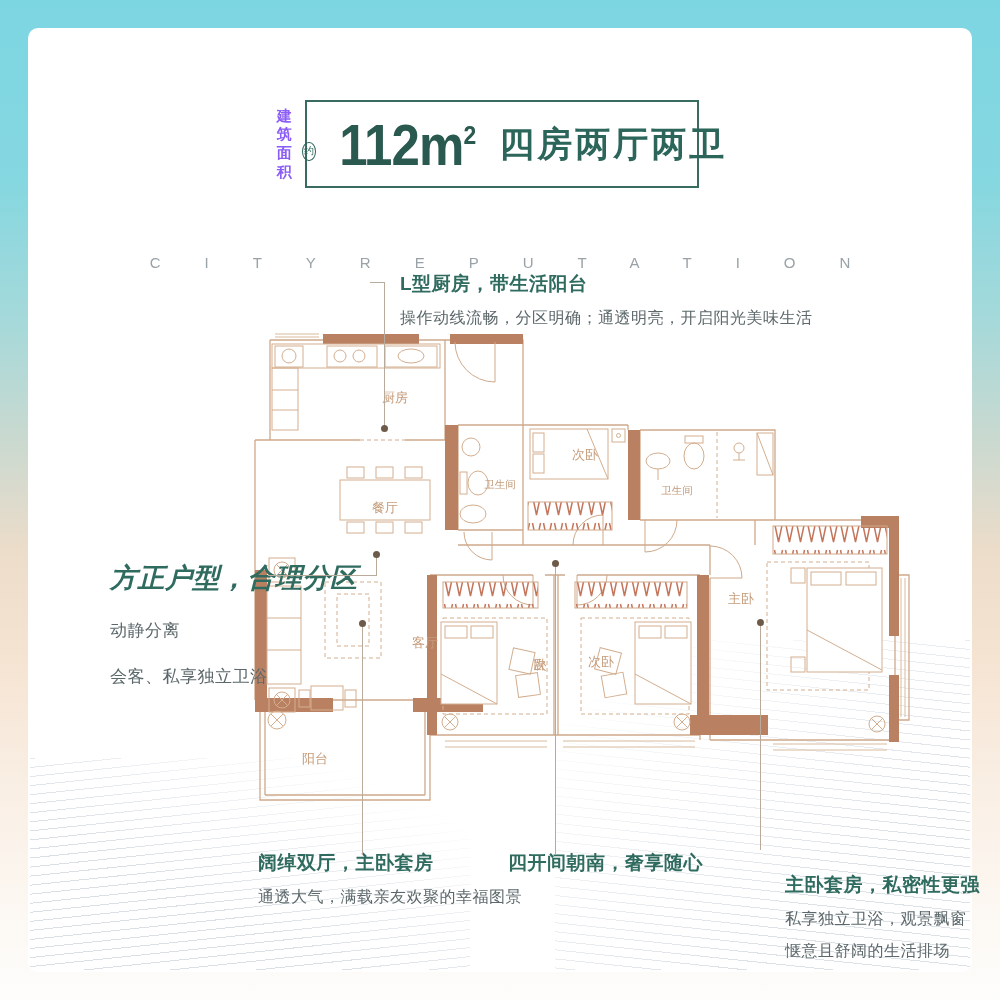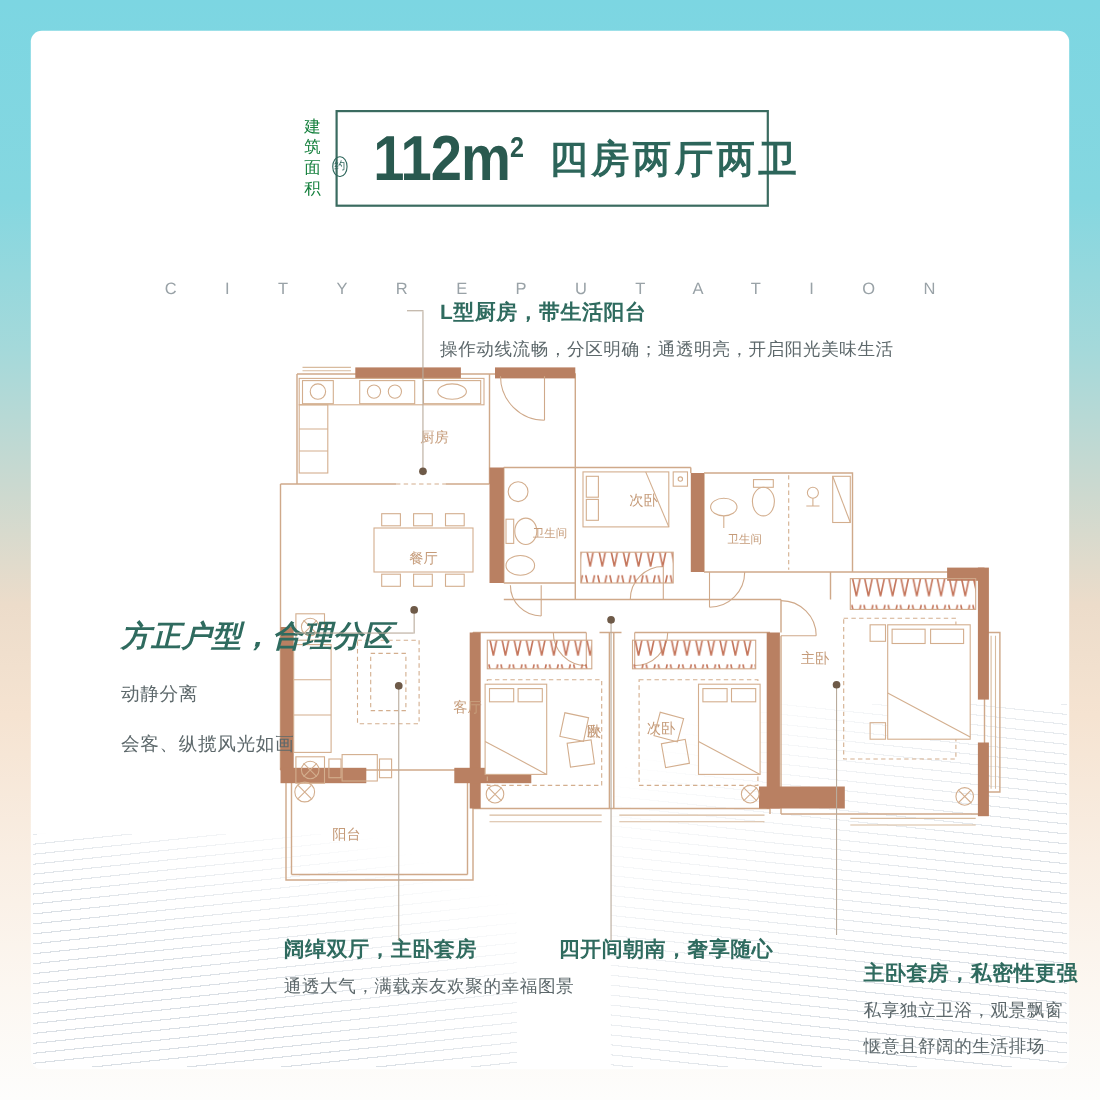--- a/index.html
+++ b/index.html
@@ -14,21 +14,21 @@
     mask-image:linear-gradient(to top right,#000 35%,transparent 85%);}
   .fan-right{left:555px;top:640px;width:415px;height:330px;
     background:repeating-linear-gradient(186deg,rgba(148,164,180,.32) 0 1px,transparent 1px 9px);
     -webkit-mask-image:linear-gradient(to bottom right,transparent 10%,#000 70%);
     mask-image:linear-gradient(to bottom right,transparent 10%,#000 70%);}
   .z{position:absolute;z-index:3;}
   
   .header-box{left:305px;top:100px;width:390px;height:84px;border:2px solid #3a6b60;
     display:flex;align-items:center;justify-content:center;gap:14px;background:#fff;}
   .hb-left{display:flex;align-items:center;gap:4px;}
-  .hb-lines{font-size:15px;font-weight:400;color:#15803d;line-height:1.25;letter-spacing:1px;}
+  .hb-lines{font-size:15px;font-weight:700;color:#8b5cf6;line-height:1.25;letter-spacing:1px;}
   .approx{display:inline-flex;width:17px;height:17px;border:1px solid #2c655a;border-radius:50%;
     font-size:10px;align-items:center;justify-content:center;color:#2c655a;margin-top:14px;}
   .hb-value{transform:scaleX(.88);transform-origin:center;white-space:nowrap;color:#29594f;}
   .hb-value .num,.hb-value .unit{font-size:58px;font-weight:600;letter-spacing:-1px;}
   .hb-value .sup{font-size:26px;font-weight:600;vertical-align:super;position:relative;top:-14px;}
   .hb-layout{font-size:35px;color:#2c655a;font-weight:700;letter-spacing:3px;white-space:nowrap;}
   
   .watermark{left:0;top:214px;width:100%;text-align:center;font-size:15px;color:#99a2a7;
     letter-spacing:44px;text-indent:44px;font-weight:500;white-space:nowrap;margin-top:40px;}
   
@@ -252,21 +252,21 @@
   <div class="cdot" style="left:757px;top:619px;"></div>
 
   <div class="z" style="left:400px;top:271px;">
     <div class="callout-title">L型厨房，带生活阳台</div>
     <div class="callout-text">操作动线流畅，分区明确；通透明亮，开启阳光美味生活</div>
   </div>
 
   <div class="z left-callout" style="left:110px;top:560px;">
     <div class="callout-title">方正户型，合理分区</div>
     <div class="callout-text">动静分离</div>
-    <div class="callout-text">会客、纵揽风光如画</div>
+    <div class="callout-text">会客、私享独立卫浴</div>
   </div>
 
   <div class="z" style="left:258px;top:850px;">
     <div class="callout-title">阔绰双厅，主卧套房</div>
     <div class="callout-text">通透大气，满载亲友欢聚的幸福图景</div>
   </div>
 
   <div class="z" style="left:508px;top:850px;">
     <div class="callout-title">四开间朝南，奢享随心</div>
   </div>

